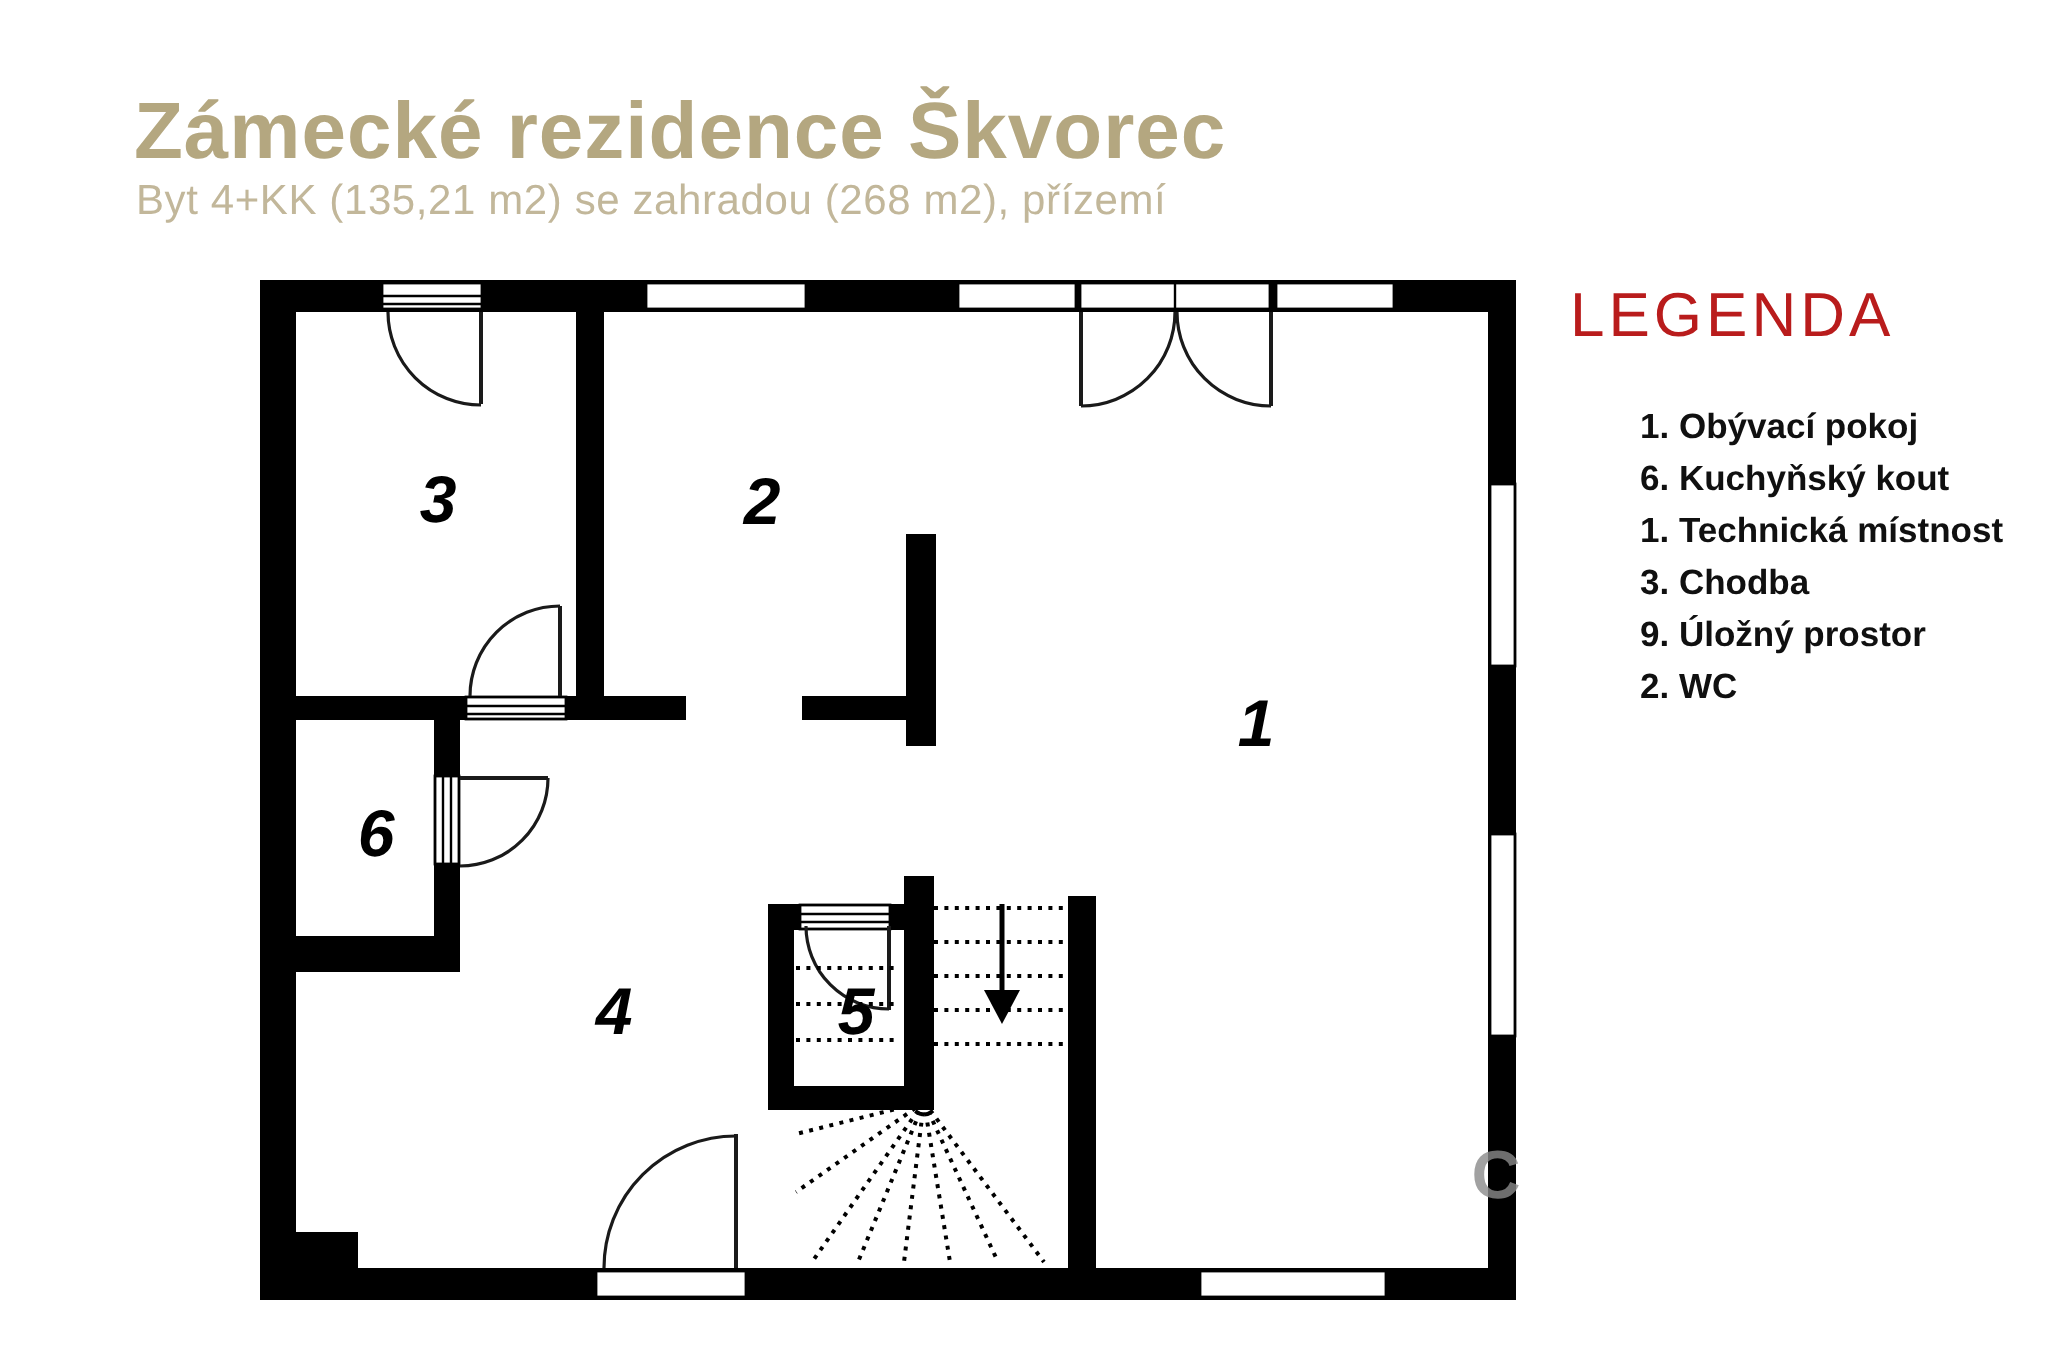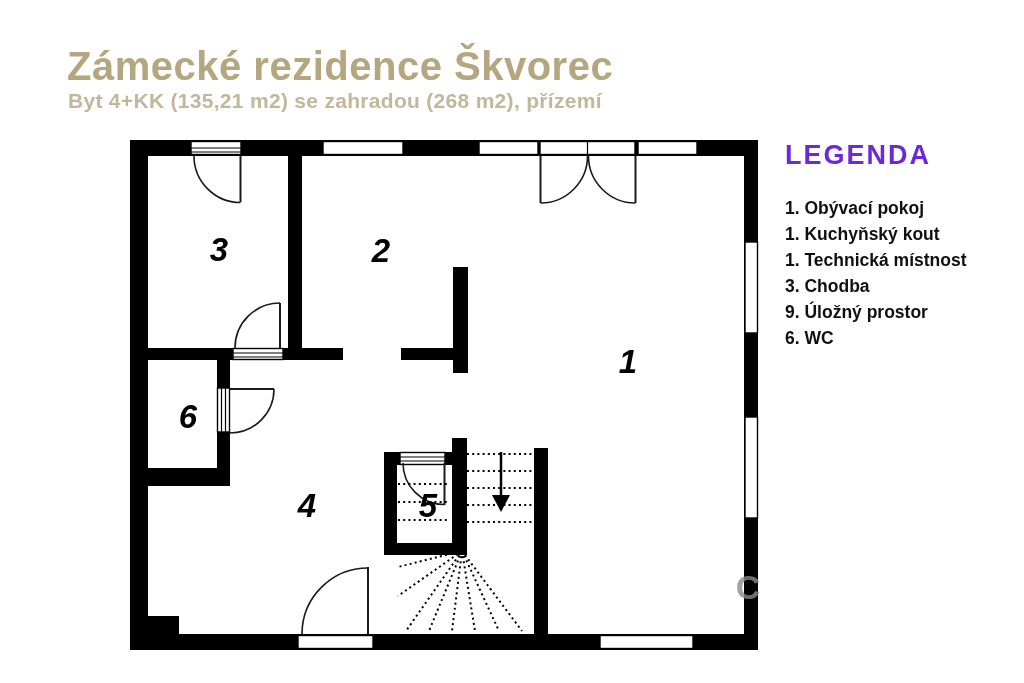--- a/index.html
+++ b/index.html
@@ -10,33 +10,33 @@
     font-family:"Liberation Sans", sans-serif;
     overflow:hidden;
   }
   .title{
     position:absolute;left:67px;top:44px;
     font-size:40px;font-weight:bold;letter-spacing:0.5px;
     color:#b4a780;white-space:nowrap;
   }
   .subtitle{
     position:absolute;left:68px;top:89px;
-    font-size:21px;font-weight:700;letter-spacing:0.3px;
+    font-size:21px;font-weight:400;letter-spacing:0.3px;
     color:#c2b79a;white-space:nowrap;
   }
   .legend{
     position:absolute;left:785px;top:140px;width:230px;
   }
   .legend-heading{
-    font-size:27px;font-weight:700;letter-spacing:2px;
-    color:#6d28d9;margin:0 0 24px 0;
+    font-size:31px;font-weight:400;letter-spacing:2px;
+    color:#b91c1c;margin:0 0 24px 0;
   }
   .legend-item{
     font-size:17.5px;font-weight:bold;color:#101010;
-    line-height:26px;white-space:nowrap;
+    line-height:26px;white-space:nowrap;margin-left:35px;
   }
   .plan-svg{position:absolute;left:0;top:0;}
   .wall{fill:#000000;}
   .win{fill:#ffffff;stroke:#000000;stroke-width:1.4;}
   .sill-line{stroke:#000000;stroke-width:1.2;fill:none;}
   .door{stroke:#1a1a1a;stroke-width:1.6;fill:none;}
   .leaf{stroke:#1a1a1a;stroke-width:2;fill:none;}
   .dot{stroke:#000000;stroke-width:2;fill:none;stroke-dasharray:2 3.2;}
   .room-num{
     font-family:"Liberation Sans", sans-serif;
@@ -53,25 +53,25 @@
 <body>
 
 <div class="page">
 
   <div class="title">Zámecké rezidence Škvorec</div>
   <div class="subtitle">Byt 4+KK (135,21 m2) se zahradou (268 m2), přízemí</div>
 
   <div class="legend">
     <div class="legend-heading">LEGENDA</div>
     <div class="legend-item">1. Obývací pokoj</div>
-    <div class="legend-item">1. Kuchyňský kout</div>
+    <div class="legend-item">6. Kuchyňský kout</div>
     <div class="legend-item">1. Technická místnost</div>
     <div class="legend-item">3. Chodba</div>
     <div class="legend-item">9. Úložný prostor</div>
-    <div class="legend-item">6. WC</div>
+    <div class="legend-item">2. WC</div>
   </div>
 
   <svg class="plan-svg" width="1024" height="683" viewBox="0 0 1024 683">
 
     <g>
       <rect class="wall" x="130" y="140" width="628" height="16"></rect>
       <rect class="wall" x="130" y="634" width="628" height="16"></rect>
       <rect class="wall" x="130" y="140" width="18" height="510"></rect>
       <rect class="wall" x="744" y="140" width="14" height="510"></rect>
       <rect class="wall" x="148" y="616" width="31" height="18"></rect>

